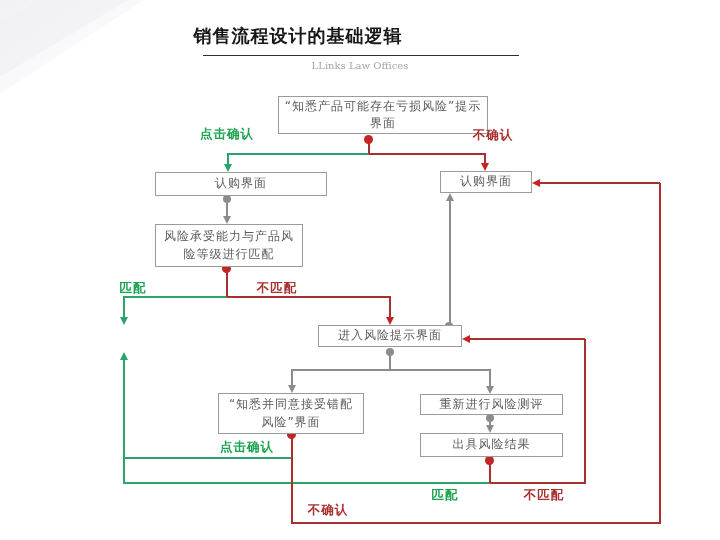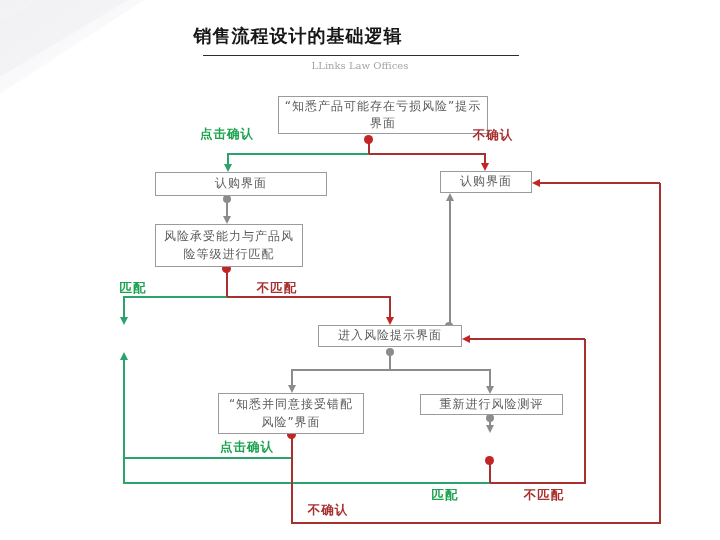--- a/index.html
+++ b/index.html
@@ -122,20 +122,21 @@
     <div class="dot c-redb" style="left:287px;top:430px;"></div>
     <div class="dot c-redb" style="left:485px;top:456px;"></div>
 
     <div class="box" style="left:278px;top:96px;width:210px;height:38px;">“知悉产品可能存在亏损风险”提示界面</div>
     <div class="box" style="left:155px;top:172px;width:172px;height:24px;font-family:Liberation Serif, serif;">认购界面</div>
     <div class="box" style="left:155px;top:224px;width:148px;height:43px;">风险承受能力与产品风险等级进行匹配</div>
     <div class="box" style="left:440px;top:171px;width:92px;height:22px;">认购界面</div>
     <div class="box" style="left:318px;top:325px;width:144px;height:22px;">进入风险提示界面</div>
     <div class="box" style="left:218px;top:393px;width:146px;height:41px;text-align:center;">“知悉并同意接受错配风险”界面</div>
     <div class="box" style="left:420px;top:394px;width:143px;height:21px;">重新进行风险测评</div>
+    <div class="box" style="left:420px;top:433px;width:143px;height:24px;">出具风险结果</div>
 
     <div class="elbl green" style="left:196px;top:126px;width:62px;">点击确认</div>
     <div class="elbl red" style="left:462px;top:127px;width:62px;">不确认</div>
     <div class="elbl green" style="left:106px;top:280px;width:54px;">匹配</div>
     <div class="elbl red" style="left:246px;top:280px;width:62px;">不匹配</div>
     <div class="elbl green" style="left:216px;top:439px;width:62px;">点击确认</div>
     <div class="elbl green" style="left:418px;top:487px;width:54px;">匹配</div>
     <div class="elbl red" style="left:513px;top:487px;width:62px;">不匹配</div>
     <div class="elbl red" style="left:297px;top:502px;width:62px;">不确认</div>
   </div>

